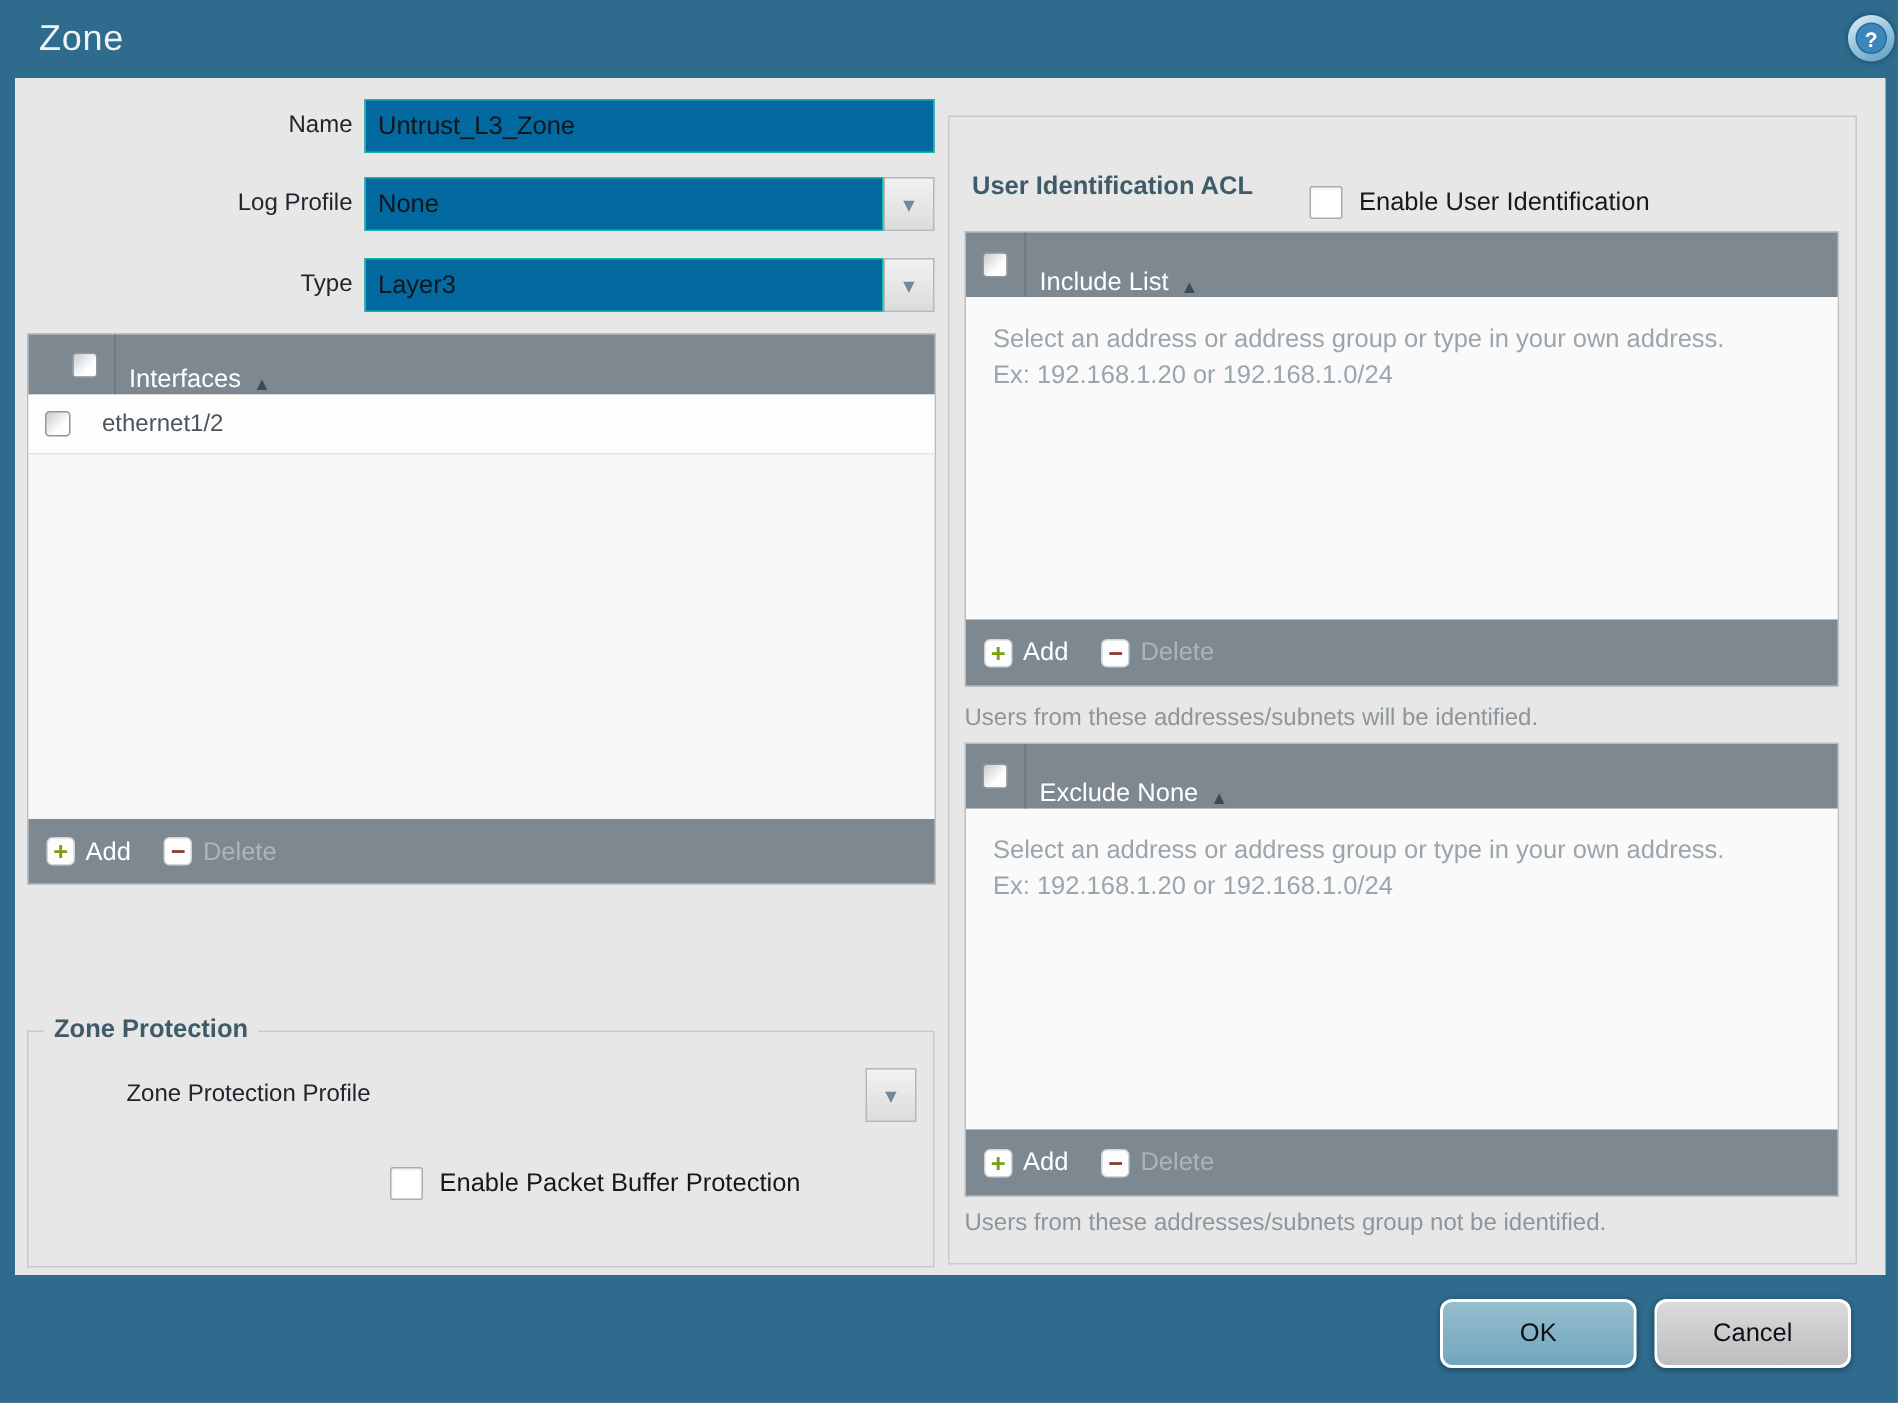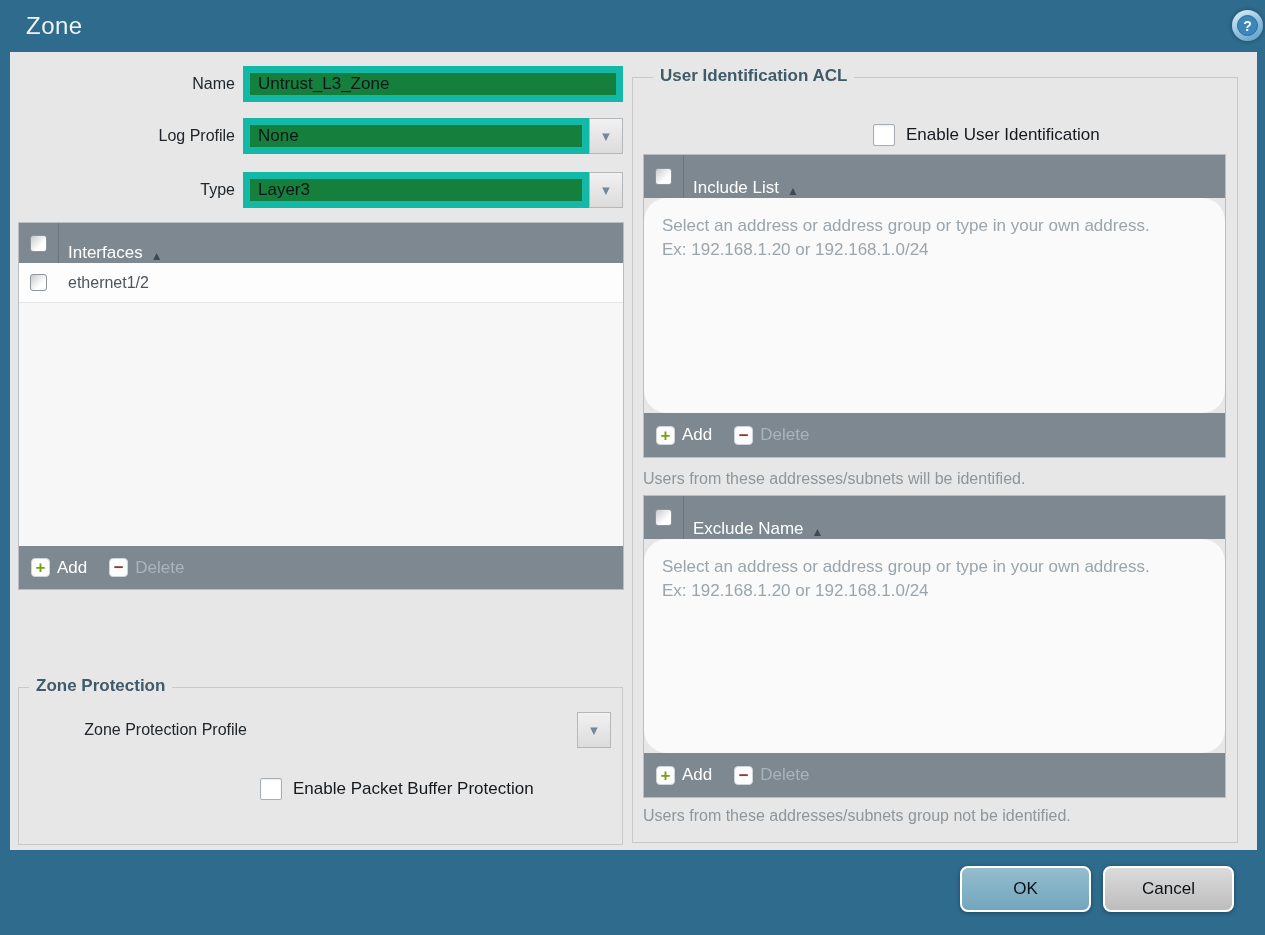--- a/index.html
+++ b/index.html
@@ -15,21 +15,21 @@
   .help .qmark{width:21px;height:21px;border-radius:50%;background:#3c86ba;color:#fff;font-size:14px;font-weight:bold;
         display:flex;align-items:center;justify-content:center;border:1px solid #2a6b9b;}
 
   
   .body{position:absolute;left:10px;top:52px;width:1247px;height:798px;background:#e7e7e7;}
 
   
   .frow{position:absolute;left:0;height:36px;}
   .flabel{position:absolute;left:0;top:0;width:225px;height:36px;line-height:36px;text-align:right;
           font-size:16px;color:#20262b;}
-  .ftext{position:absolute;left:233px;top:0;height:36px;border:7px solid #14b8a6;background:#15803d;
+  .ftext{position:absolute;left:233px;top:0;height:36px;border:1px solid #14b8a6;background:#0369a1;
          font-size:17px;color:#10151a;padding:0 8px;outline:none;}
   .wide{width:380px;}
   .combo-text{width:346px;}
   .combo-btn{position:absolute;left:579px;top:0;width:34px;height:36px;border:1px solid #b4b8bb;
              background:linear-gradient(#f1f1f1,#dcdcdc);display:flex;align-items:center;justify-content:center;cursor:pointer;}
   .dd{font-size:13px;color:#74889a;text-shadow:0 1px 0 rgba(255,255,255,.7);}
 
   
   .table{position:absolute;border:1px solid #b9bec2;}
   .thead{position:relative;width:100%;background:#7d8890;display:flex;align-items:flex-end;}
@@ -37,21 +37,21 @@
           border-right:1px solid #6c767e;}
   .cb3d{width:17px;height:17px;border-radius:3px;border:1px solid #8d959c;
         background:linear-gradient(135deg,#c7cbcf 0%,#ffffff 65%);cursor:pointer;}
   .hlabel{margin-left:9px;color:#ffffff;font-size:17px;}
   .sort{margin-left:8px;font-size:12px;color:#3d4954;}
   .trow{position:relative;width:100%;height:40px;background:#fdfdfd;border-bottom:1px solid #e6e6e6;
         display:flex;align-items:center;}
   .trow .cb3d{margin-left:11px;}
   .rowtext{margin-left:21px;font-size:16px;color:#4d555b;}
   .tbody-empty{width:100%;background:#f7f7f7;}
-  .listbody{width:100%;background:#fafafa;border-radius:23px;}
+  .listbody{width:100%;background:#fafafa;}
   .phtext{padding:16px 0 0 18px;max-width:530px;font-size:17px;line-height:24px;color:#9aa5ac;}
   .tfoot{position:relative;width:100%;background:#7d8890;display:flex;align-items:center;padding-left:12px;gap:22px;}
   .tool{display:flex;align-items:center;gap:7px;cursor:pointer;}
   .ticon{width:19px;height:19px;border-radius:4px;background:#fdfdfd;border:1px solid #cfd4d8;
          display:flex;align-items:center;justify-content:center;font-weight:bold;line-height:1;}
   .add-icon{color:#7da012;font-size:17px;}
   .del-icon{color:#8d3b31;font-size:17px;}
   .tlabel{font-size:17px;color:#ffffff;}
   .disabled .tlabel{color:#aab4bb;}
 
@@ -104,21 +104,21 @@
 
     <div class="frow" style="top:120px;width:620px;">
       <label class="flabel">Type</label>
       <input class="ftext combo-text" value="Layer3" style="">
       <div class="combo-btn">
         <span class="dd">▼</span>
       </div>
     </div>
 
     <div class="table" style="left:8px;top:170px;width:606px;height:368px;">
-      <div class="thead" style="height:40px;">
+      <div class="thead" style="height:40px;padding-left:18px;">
         <div class="cbcell">
           <div class="cb3d"></div>
         </div>
         <span class="hlabel">Interfaces</span>
         <span class="sort">▲</span>
       </div>
       <div class="trow">
         <div class="cb3d"></div>
         <span class="rowtext">ethernet1/2</span>
       </div>
@@ -143,21 +143,21 @@
           <span class="dd">▼</span>
         </div>
       </div>
       <div class="cbrow" style="left:241px;top:76px;">
         <div class="cb"></div>
         <span class="cblabel">Enable Packet Buffer Protection</span>
       </div>
     </div>
 
     <div class="fset" style="left:622px;top:25px;width:606px;height:766px;">
-      <span class="legend" style="left:20px;">User Identification ACL</span>
+      <span class="legend" style="left:8px;margin-top:48px;">User Identification ACL</span>
 
       <div class="cbrow" style="left:240px;top:32px;">
         <div class="cb"></div>
         <span class="cblabel">Enable User Identification</span>
       </div>
 
       <div class="table" style="left:10px;top:76px;width:583px;height:304px;">
         <div class="thead" style="height:43px;">
           <div class="cbcell">
             <div class="cb3d"></div>
@@ -179,21 +179,21 @@
           </div>
         </div>
       </div>
       <div class="caption" style="left:10px;top:392px;">Users from these addresses/subnets will be identified.</div>
 
       <div class="table" style="left:10px;top:417px;width:583px;height:303px;">
         <div class="thead" style="height:43px;">
           <div class="cbcell">
             <div class="cb3d"></div>
           </div>
-          <span class="hlabel">Exclude Name</span>
+          <span class="hlabel">Exclude None</span>
           <span class="sort">▲</span>
         </div>
         <div class="listbody" style="height:214px;">
           <div class="phtext">Select an address or address group or type in your own address. Ex: 192.168.1.20 or 192.168.1.0/24</div>
         </div>
         <div class="tfoot" style="height:44px;">
           <div class="tool">
             <span class="ticon add-icon">+</span>
             <span class="tlabel">Add</span>
           </div>

